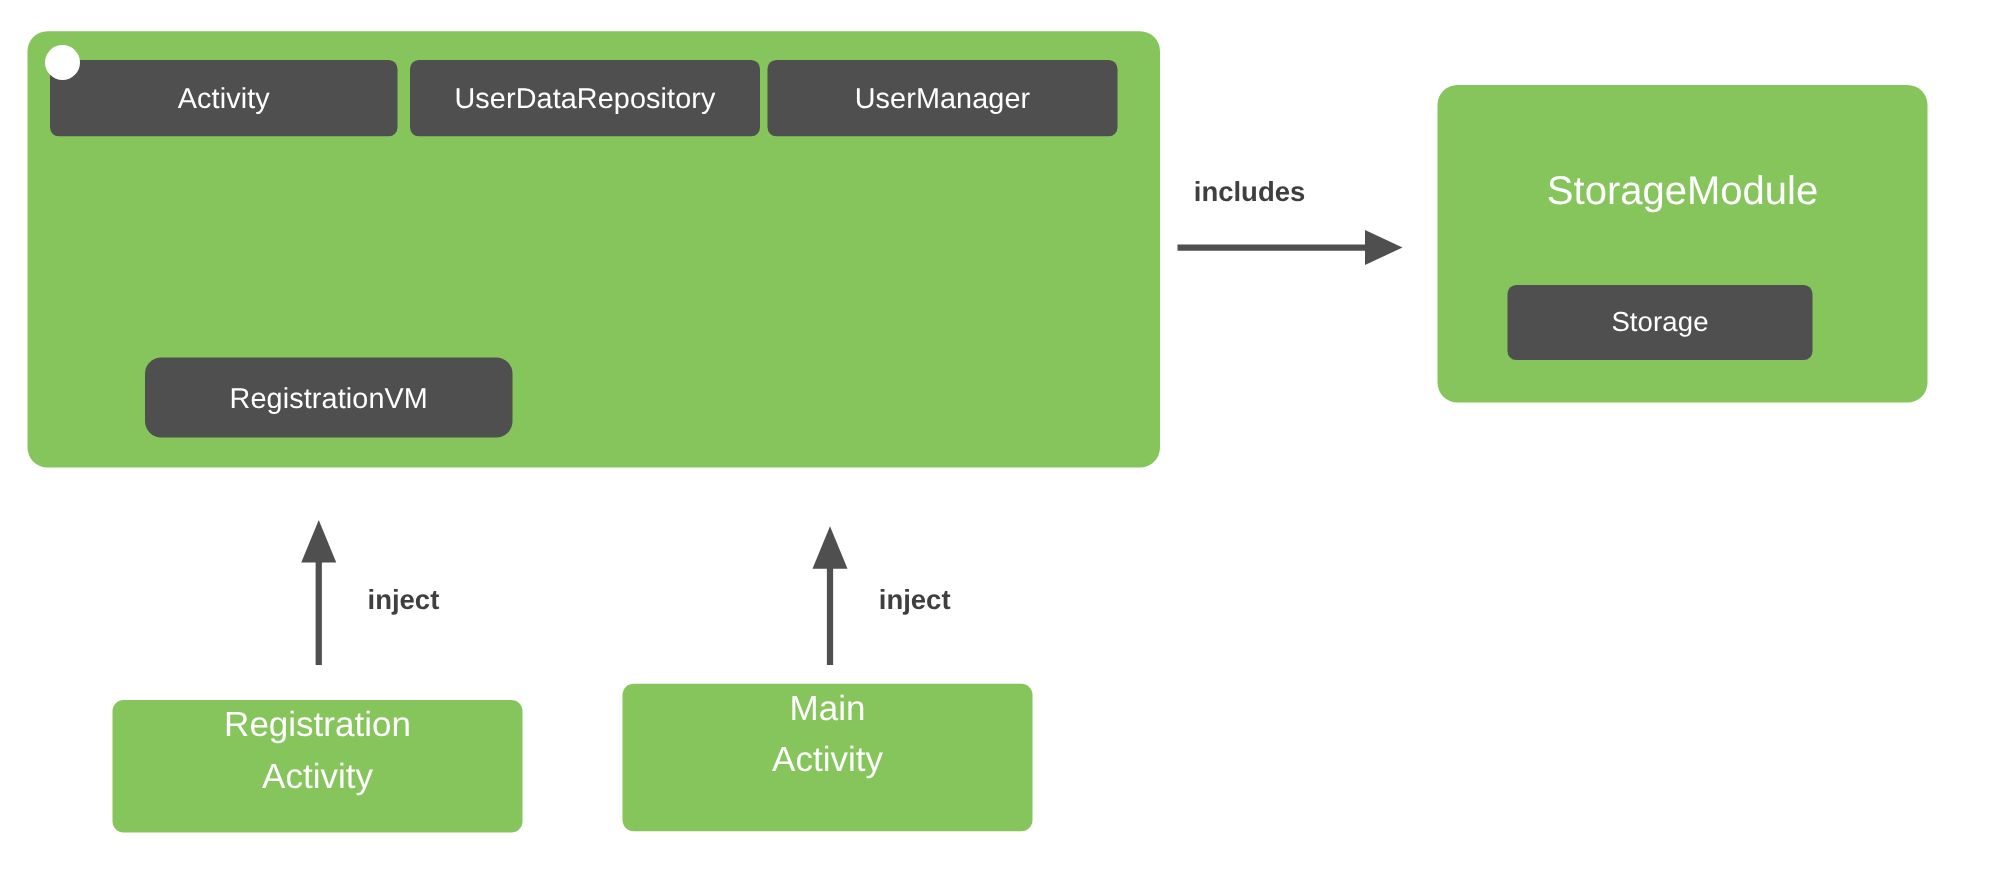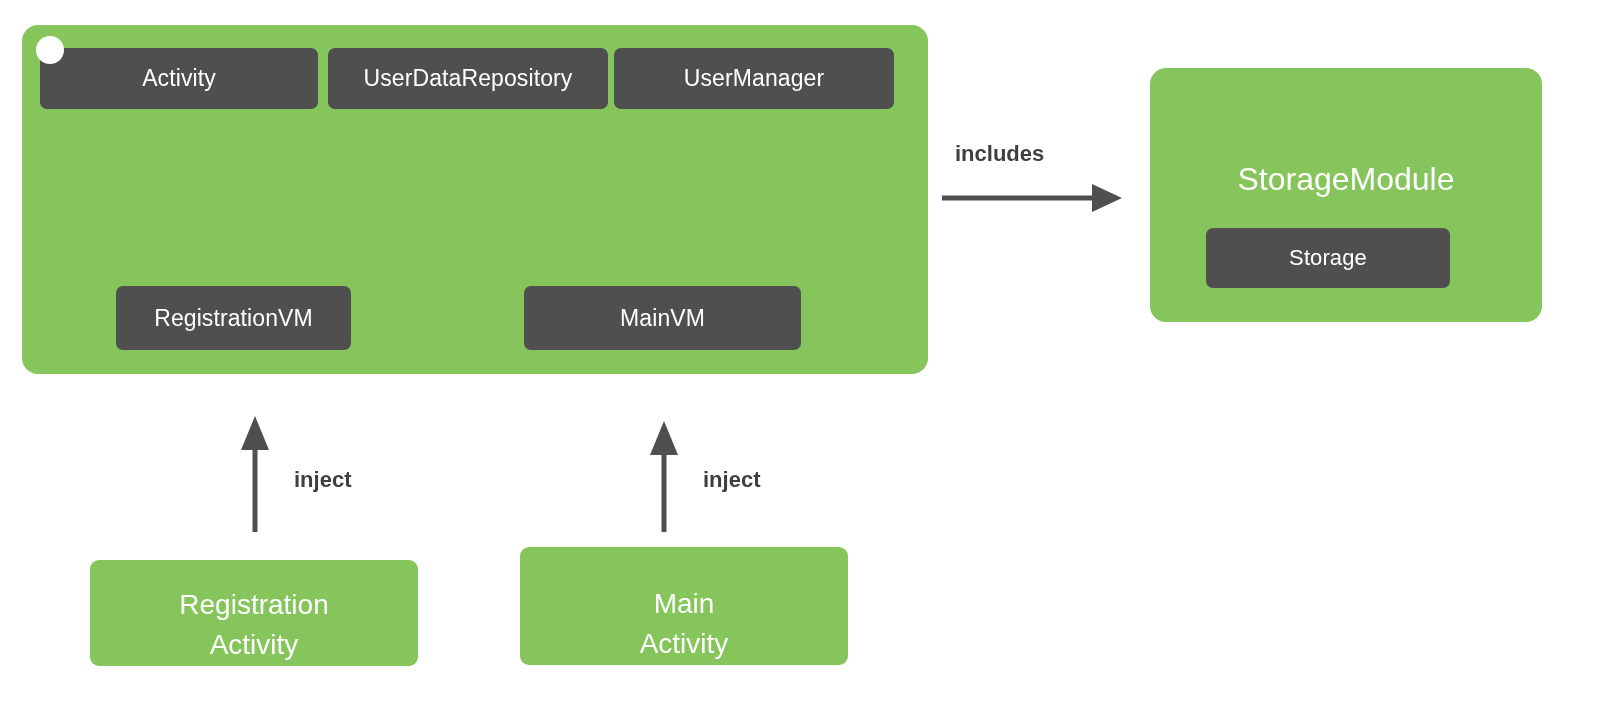--- a/index.html
+++ b/index.html
@@ -36,38 +36,37 @@
     line-height: 1;
     white-space: nowrap;
     letter-spacing: .1px;
   }
   .panel-title {
     position: absolute;
     color: #ffffff;
     text-align: center;
     white-space: nowrap;
     line-height: 1.12;
-    margin-top: 27px;
   }
   .edge-label {
     position: absolute;
     color: #3f3f3f;
     font-size: 22px;
     line-height: 1;
     white-space: nowrap;
     font-weight: bold;
   }
   .activity-box {
     position: absolute;
     box-sizing: border-box;
     background: #85c55b;
     border-radius: 9px;
     color: #ffffff;
     display: flex;
-    align-items: flex-end;
+    align-items: flex-start;
     justify-content: center;
     text-align: center;
     font-size: 28px;
     line-height: 1.45;
   }
 
   
   .scope-dot {
     position: absolute;
     background: #ffffff;
@@ -96,27 +95,24 @@
     <span>UserManager</span>
   </div>
 
   <div class="chip" style="left:328px; top:48px; width:280px; height:61px;">
     <span>UserDataRepository</span>
   </div>
 
   <div class="scope-dot" style="left:36px; top:36px; width:28px; height:28px;"></div>
 
 
-  <div class="chip" style="left:116px; top:286px; width:235px; height:64px;">
+  <div class="chip" style="left:116px; top:286px; width:294px; height:64px;border-radius:13px;">
     <span>RegistrationVM</span>
   </div>
 
-  <div class="chip" style="left:524px; top:286px; width:277px; height:64px;">
-    <span>MainVM</span>
-  </div>
 
   <div class="edge-label" style="left:955px; top:143px;">includes</div>
 
   <svg class="arrow-svg" style="left:940px; top:178px;" width="186" height="40" viewBox="0 0 186 40">
     <line x1="2" y1="20" x2="158" y2="20" stroke="#4f4f4f" stroke-width="5"></line>
     <polygon points="152,6 182,20 152,34" fill="#4f4f4f"></polygon>
   </svg>
 
   <div class="panel" style="left:1150px; top:68px; width:392px; height:254px;">
   </div>
@@ -141,20 +137,20 @@
 
   <div class="edge-label" style="left:703px; top:469px;">inject</div>
 
   <div class="activity-box" style="left:90px; top:560px; width:328px; height:106px;">
     <div>
       <div>Registration</div>
       <div>Activity</div>
     </div>
   </div>
 
-  <div class="activity-box" style="left:520px; top:547px; width:328px; height:118px;">
+  <div class="activity-box" style="left:498px; top:547px; width:328px; height:118px;">
     <div>
       <div>Main</div>
       <div>Activity</div>
     </div>
   </div>
 
 </div>
 
 </body></html>

